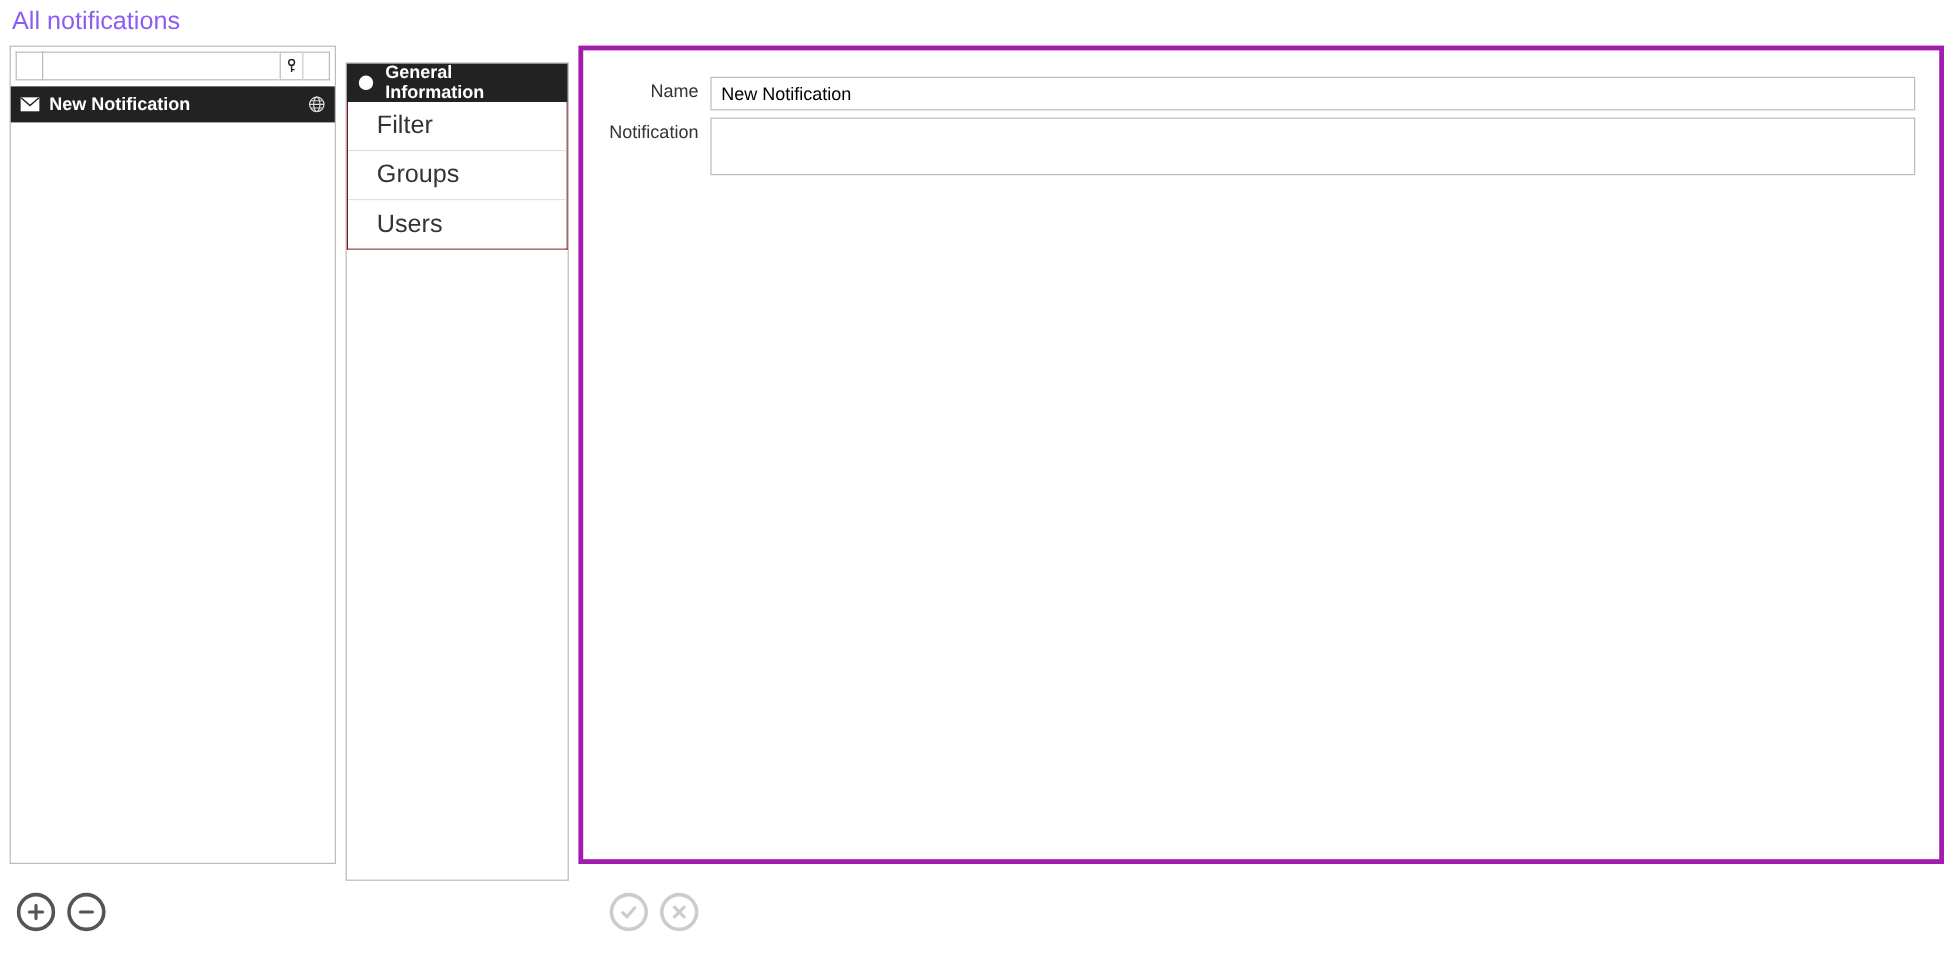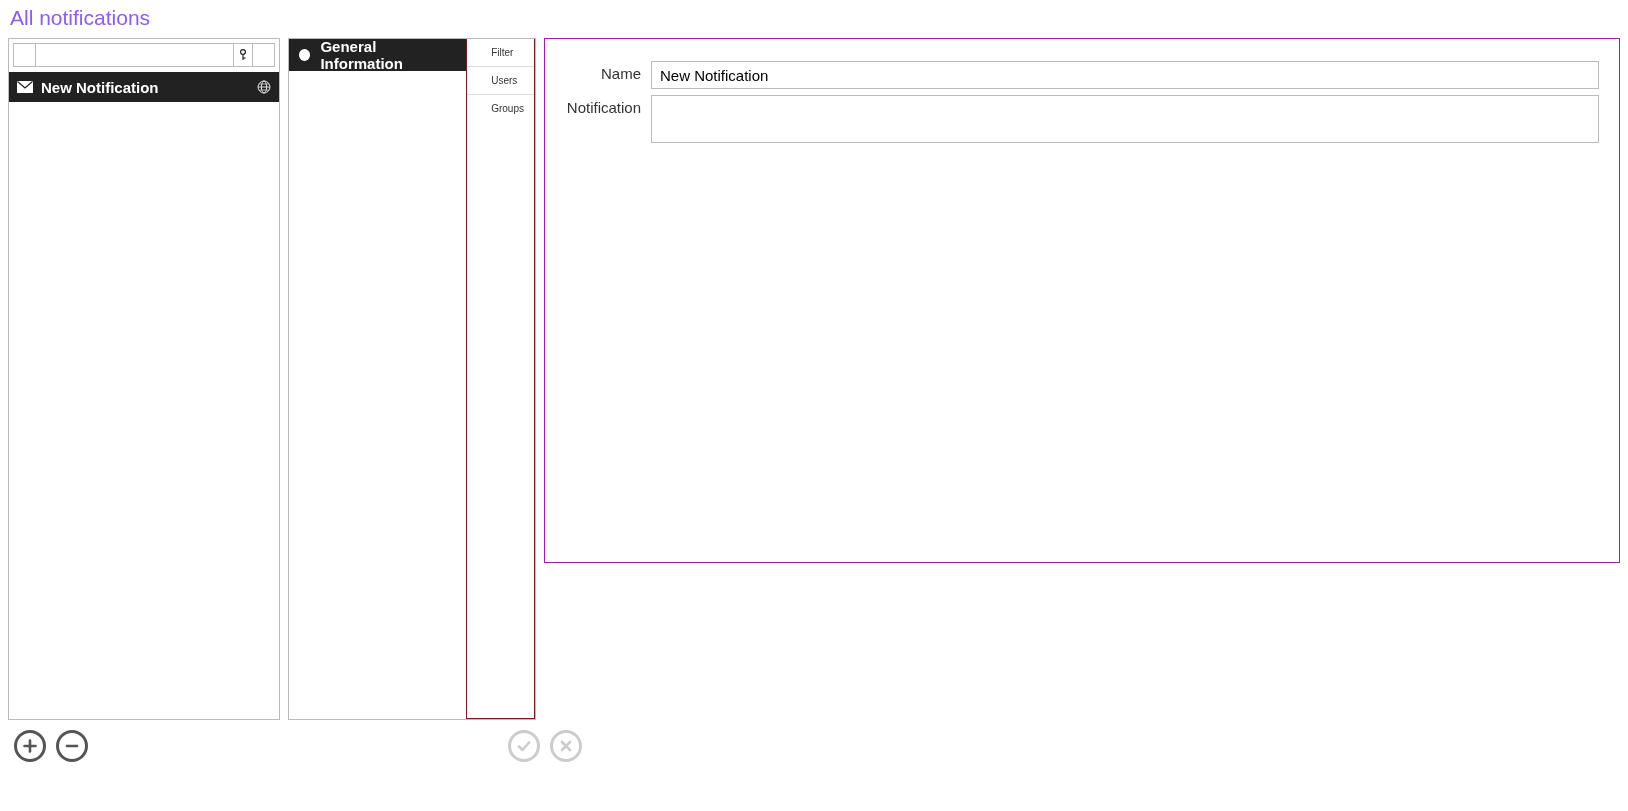--- a/index.html
+++ b/index.html
@@ -85,25 +85,26 @@
     font-size: 15px;
     height: 30px;
   }
   .notif-item .label { flex: 1; font-weight: 600; }
   .notif-item .mail-icon, .notif-item .globe-icon {
     display: inline-flex; align-items: center; justify-content: center;
   }
 
   
   .mid-panel {
-    width: 248px;
+    width: 186px;
     border: 1px solid #bbb;
     height: 682px;
     display: flex;
-    flex-direction: row;
+    flex-direction: column;
+    margin-top: 14px;
   }
   .mid-header {
     background: #222;
     color: #fff;
     display: flex;
     align-items: center;
     gap: 10px;
     padding: 6px 10px;
     font-weight: 600;
     font-size: 15px;
@@ -115,32 +116,32 @@
     display: inline-block;
   }
   .mid-list {
     border: 1px solid #7a1a1a;
     border-top: none;
     margin: 0;
   }
   .mid-item {
     padding: 8px 10px 8px 24px;
     border-bottom: 1px solid #ddd;
-    font-size: 10px;
+    font-size: 21px;
     color: #333;
     cursor: pointer;
     background: #fff;
   }
   .mid-item:last-child { border-bottom: none; }
 
   
   .right-panel {
     flex: 1;
-    border: 1px solid #a21caf;
-    height: 525px;
+    border: 4px solid #a21caf;
+    height: 682px;
     padding: 22px 20px;
   }
   .form-row {
     display: flex;
     align-items: flex-start;
     margin-bottom: 6px;
   }
   .form-label {
     width: 86px;
     text-align: right;
@@ -244,22 +245,22 @@
       </div>
     </div>
 
     <div class="mid-panel">
       <div class="mid-header">
         <span class="circle-icon"></span>
         <span>General Information</span>
       </div>
       <div class="mid-list">
         <div class="mid-item">Filter</div>
+        <div class="mid-item">Groups</div>
         <div class="mid-item">Users</div>
-        <div class="mid-item">Groups</div>
       </div>
     </div>
 
     <div class="right-panel">
       <div class="form-row">
         <div class="form-label">Name</div>
         <input class="form-input" type="text" value="New Notification" style="">
       </div>
       <div class="form-row">
         <div class="form-label">Notification</div>

